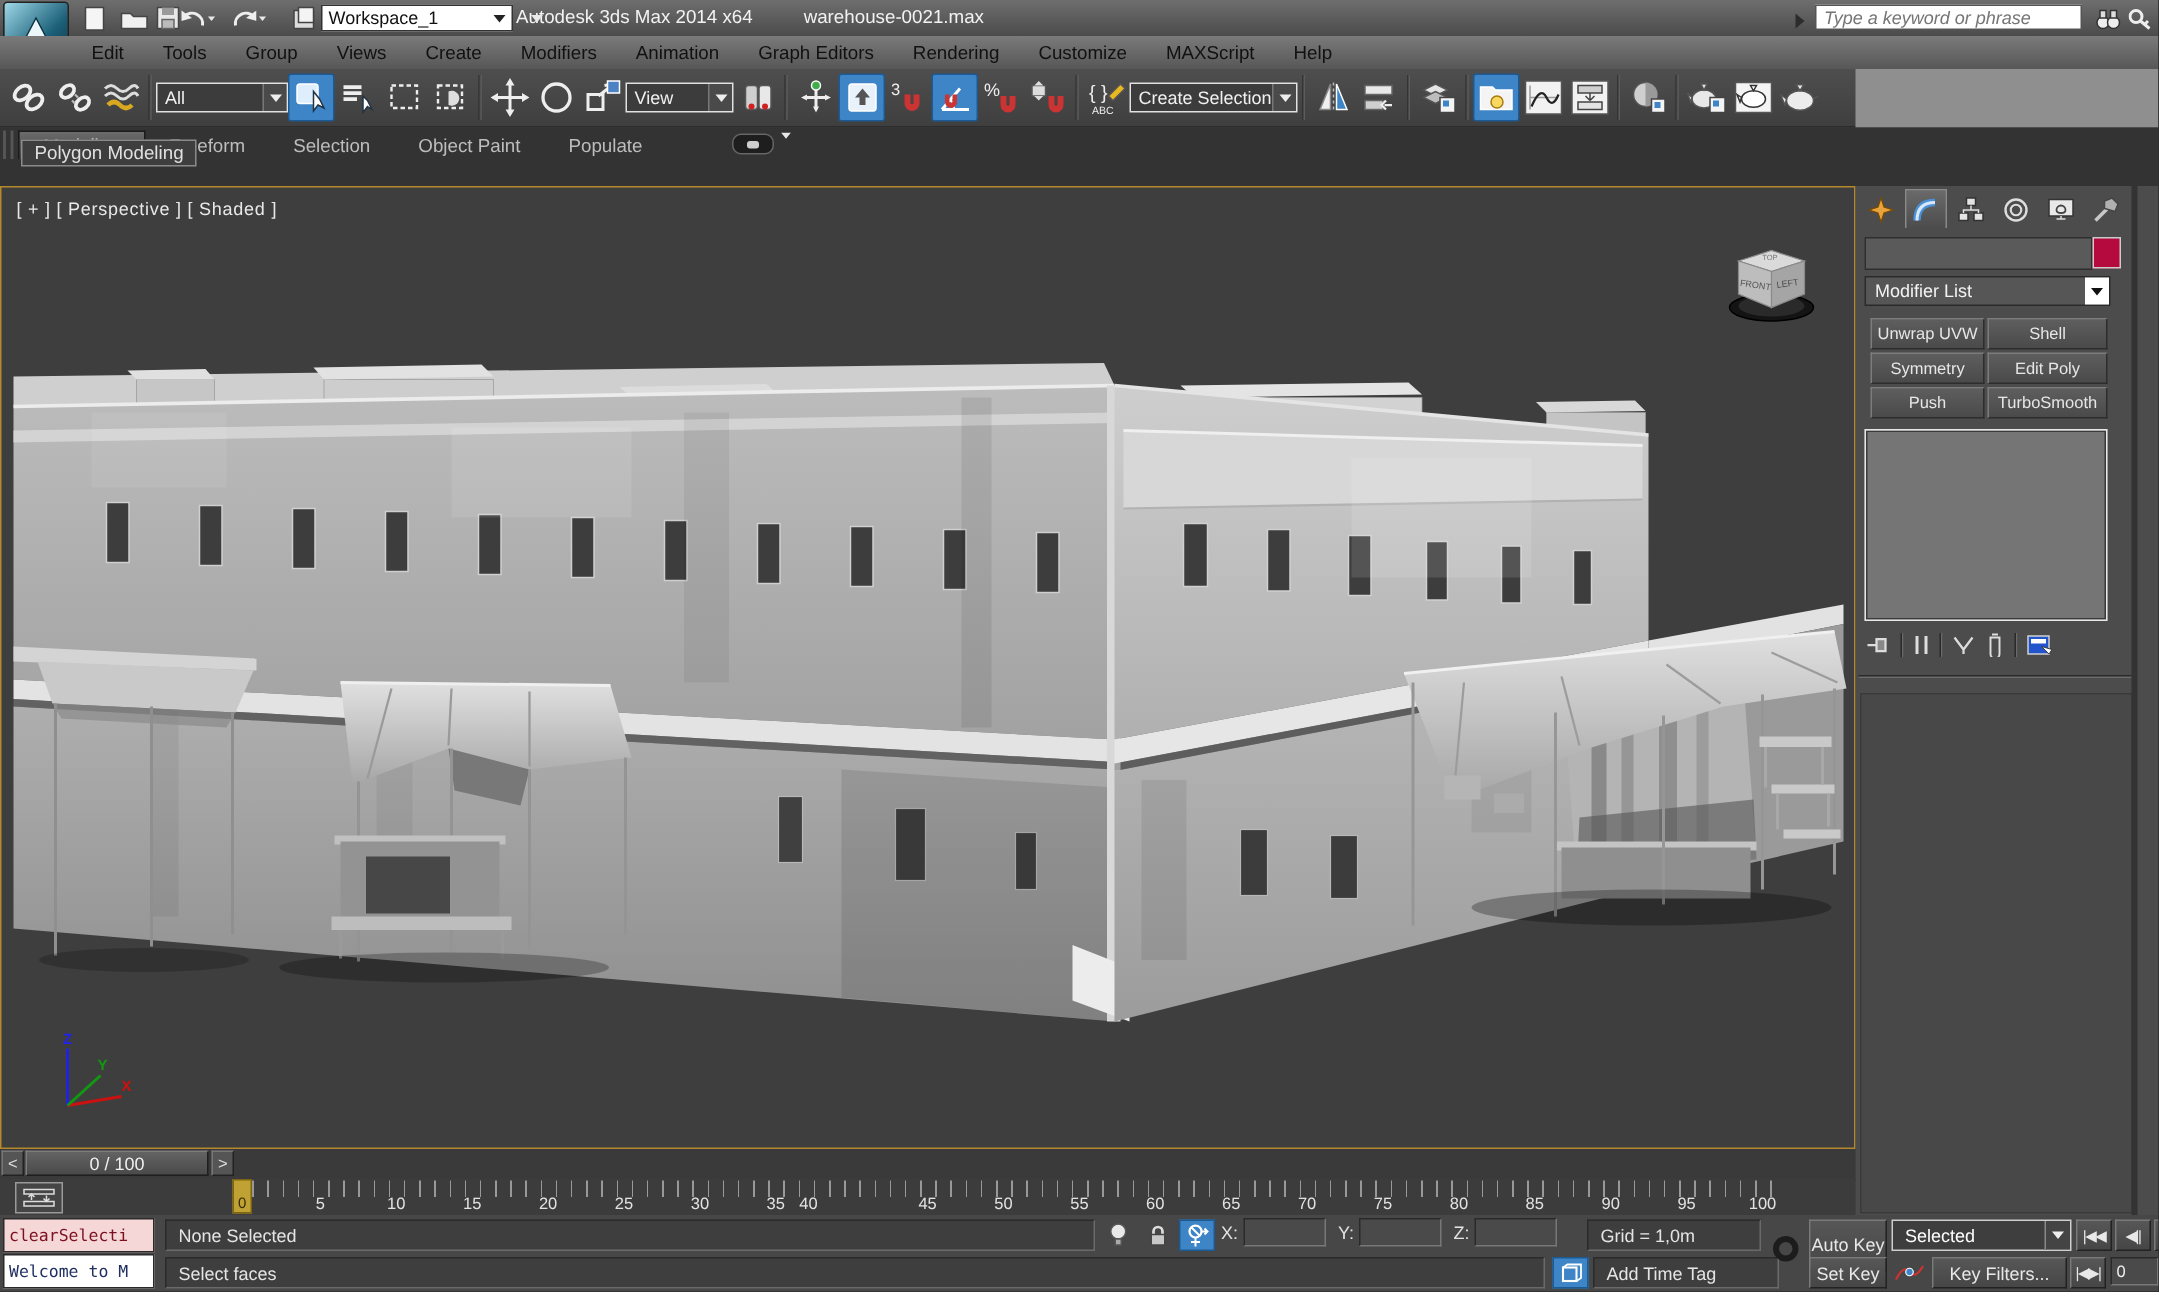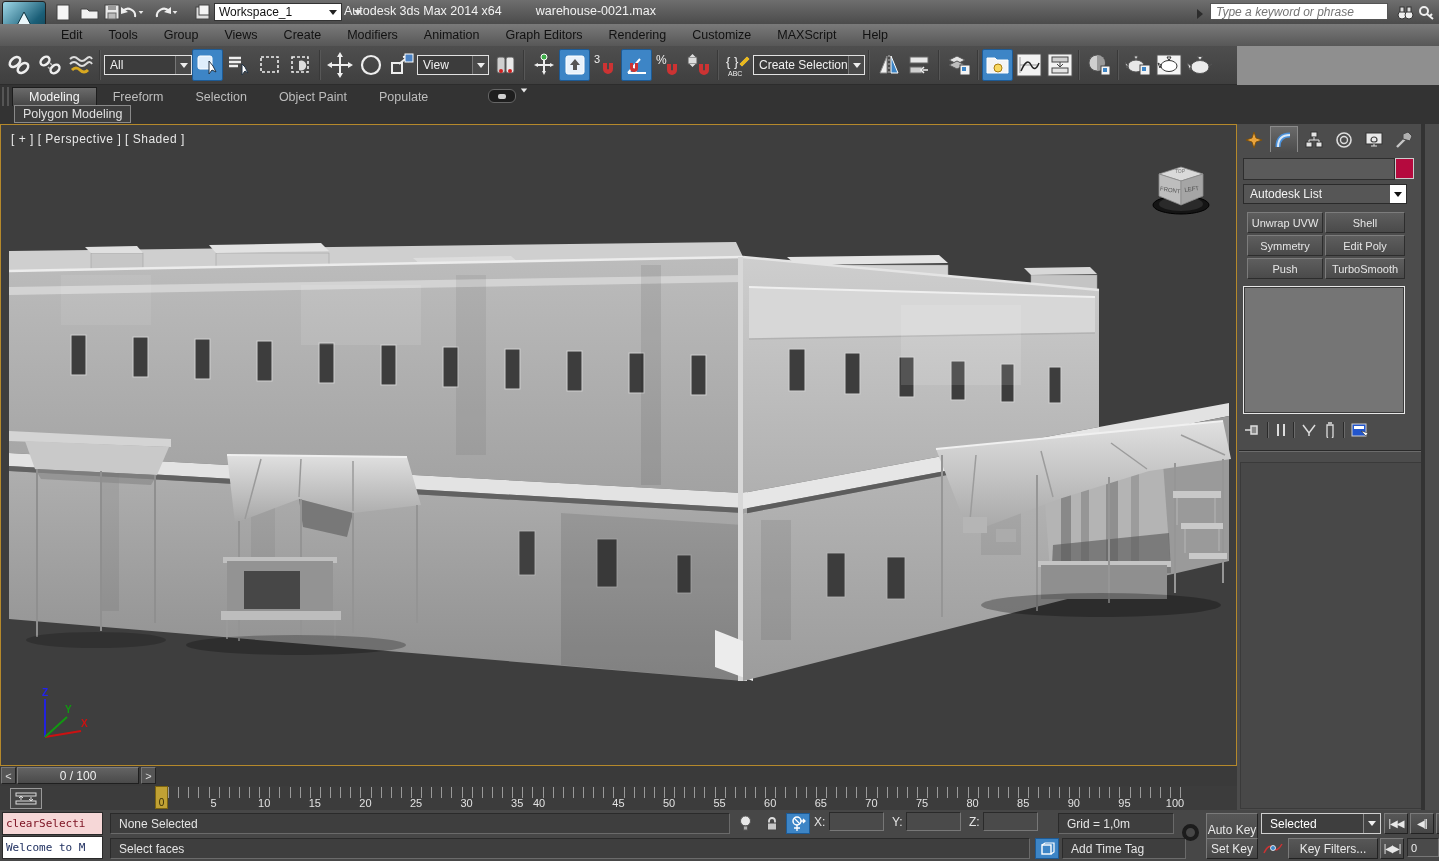--- a/index.html
+++ b/index.html
@@ -37,21 +37,21 @@
          padding-left:5px;box-sizing:border-box;font-size:12px;flex:0 0 auto;white-space:nowrap;overflow:hidden;}
   .combo .arrbox{margin-left:auto;width:15px;height:100%;background:#4a4a4a;border-left:1px solid #777;
                  display:flex;align-items:center;justify-content:center;flex:0 0 auto;}
   .combo .arr{width:0;height:0;border-left:4px solid transparent;border-right:4px solid transparent;border-top:5px solid #eee;}
 
   
   .ribbon{left:0;top:85px;width:1439px;height:21px;background:#333;display:flex;align-items:flex-end;padding-left:12px;box-sizing:border-box;}
   .rtab{padding:2px 16px;color:#bdbdbd;font-size:12.5px;}
   .rtab.active{background:linear-gradient(#6b6b6b,#454545);color:#f5f5f5;border:1px solid #1d1d1d;border-bottom:none;}
   .ribbon2{left:0;top:106px;width:1439px;height:18px;background:#333;}
-  .polymod{left:14px;top:105px;padding:1px 8px;background:#3e3e3e;border:1px solid #8a8a8a;color:#e0e0e0;font-size:12.5px;}
+  .polymod{left:14px;top:93px;padding:1px 8px;background:#3e3e3e;border:1px solid #8a8a8a;color:#e0e0e0;font-size:12.5px;}
   .rib-handle{left:2px;top:87px;width:3px;height:34px;border-left:2px solid #555;border-right:2px solid #555;}
   .rib-pill{left:488px;top:89px;width:26px;height:12px;border-radius:6px;background:#1e1e1e;border:1px solid #666;
             display:flex;align-items:center;justify-content:center;}
   .rib-pill i{display:block;width:8px;height:5px;background:#cfcfcf;border-radius:2px;}
 
   
   .viewport{left:0;top:124px;width:1237px;height:642px;background:#3e3e3e;border:1px solid #b5892b;box-sizing:border-box;}
   .vp-label{left:10px;top:7px;color:#e8e8e8;font-size:12px;letter-spacing:.5px;}
   .viewcube{right:22px;top:34px;}
   .axis{left:22px;bottom:18px;}
@@ -678,21 +678,21 @@
             <path d="M2 16 L10 8" stroke="#c8c8c8" stroke-width="2.4"></path>
             <path d="M8 3 l5 -2 l4 4 l-2 5 l-7 -2 z" fill="#b0b0b0" stroke="#444"></path>
           </svg>
       </div>
     </div>
 
     <input class="cp-field" style="">
     <div class="cp-swatch" style="background: rgb(181, 10, 62);"></div>
 
     <div class="cp-combo">
-      <span>Autodesk List</span>
+      <span>Modifier List</span>
       <span class="arrbox">
           <span class="arr"></span>
         </span>
     </div>
 
     <div class="mod-btn" style="left:10px;top:88px;width:74px">Unwrap UVW</div>
     <div class="mod-btn" style="left:88px;top:88px;width:78px">Shell</div>
     <div class="mod-btn" style="left:10px;top:111px;width:74px">Symmetry</div>
     <div class="mod-btn" style="left:88px;top:111px;width:78px">Edit Poly</div>
     <div class="mod-btn" style="left:10px;top:134px;width:74px">Push</div>

